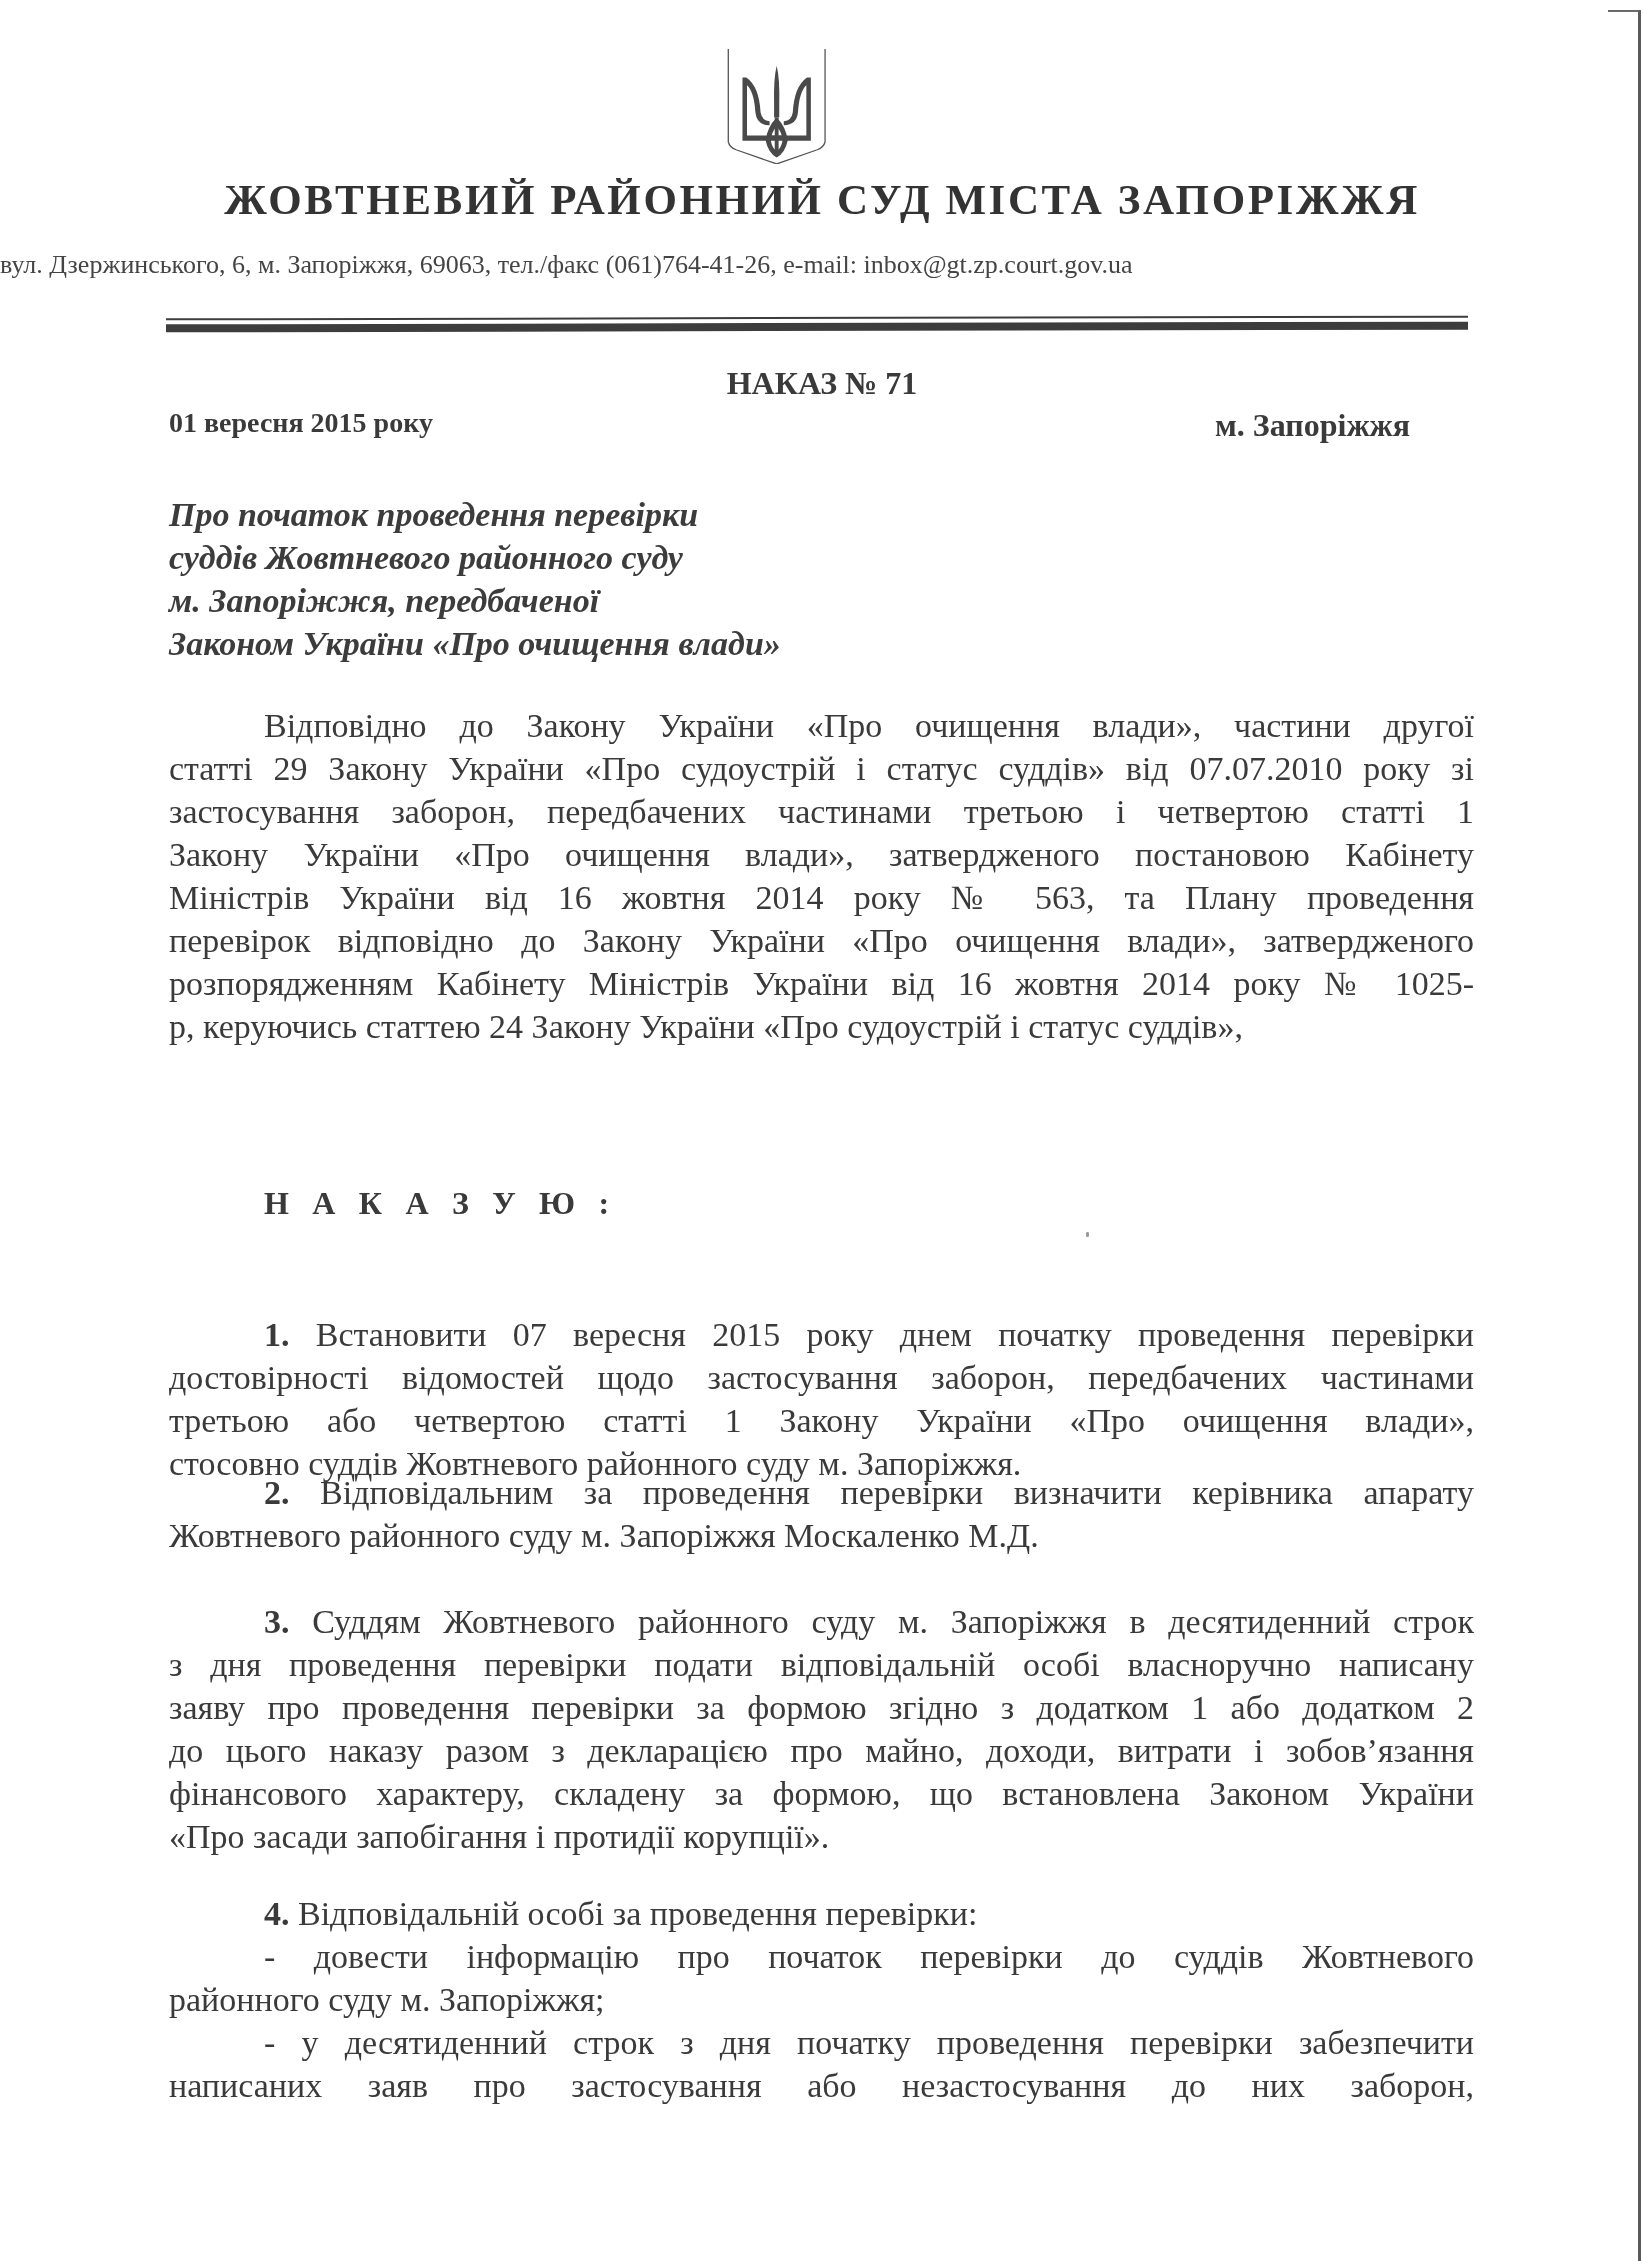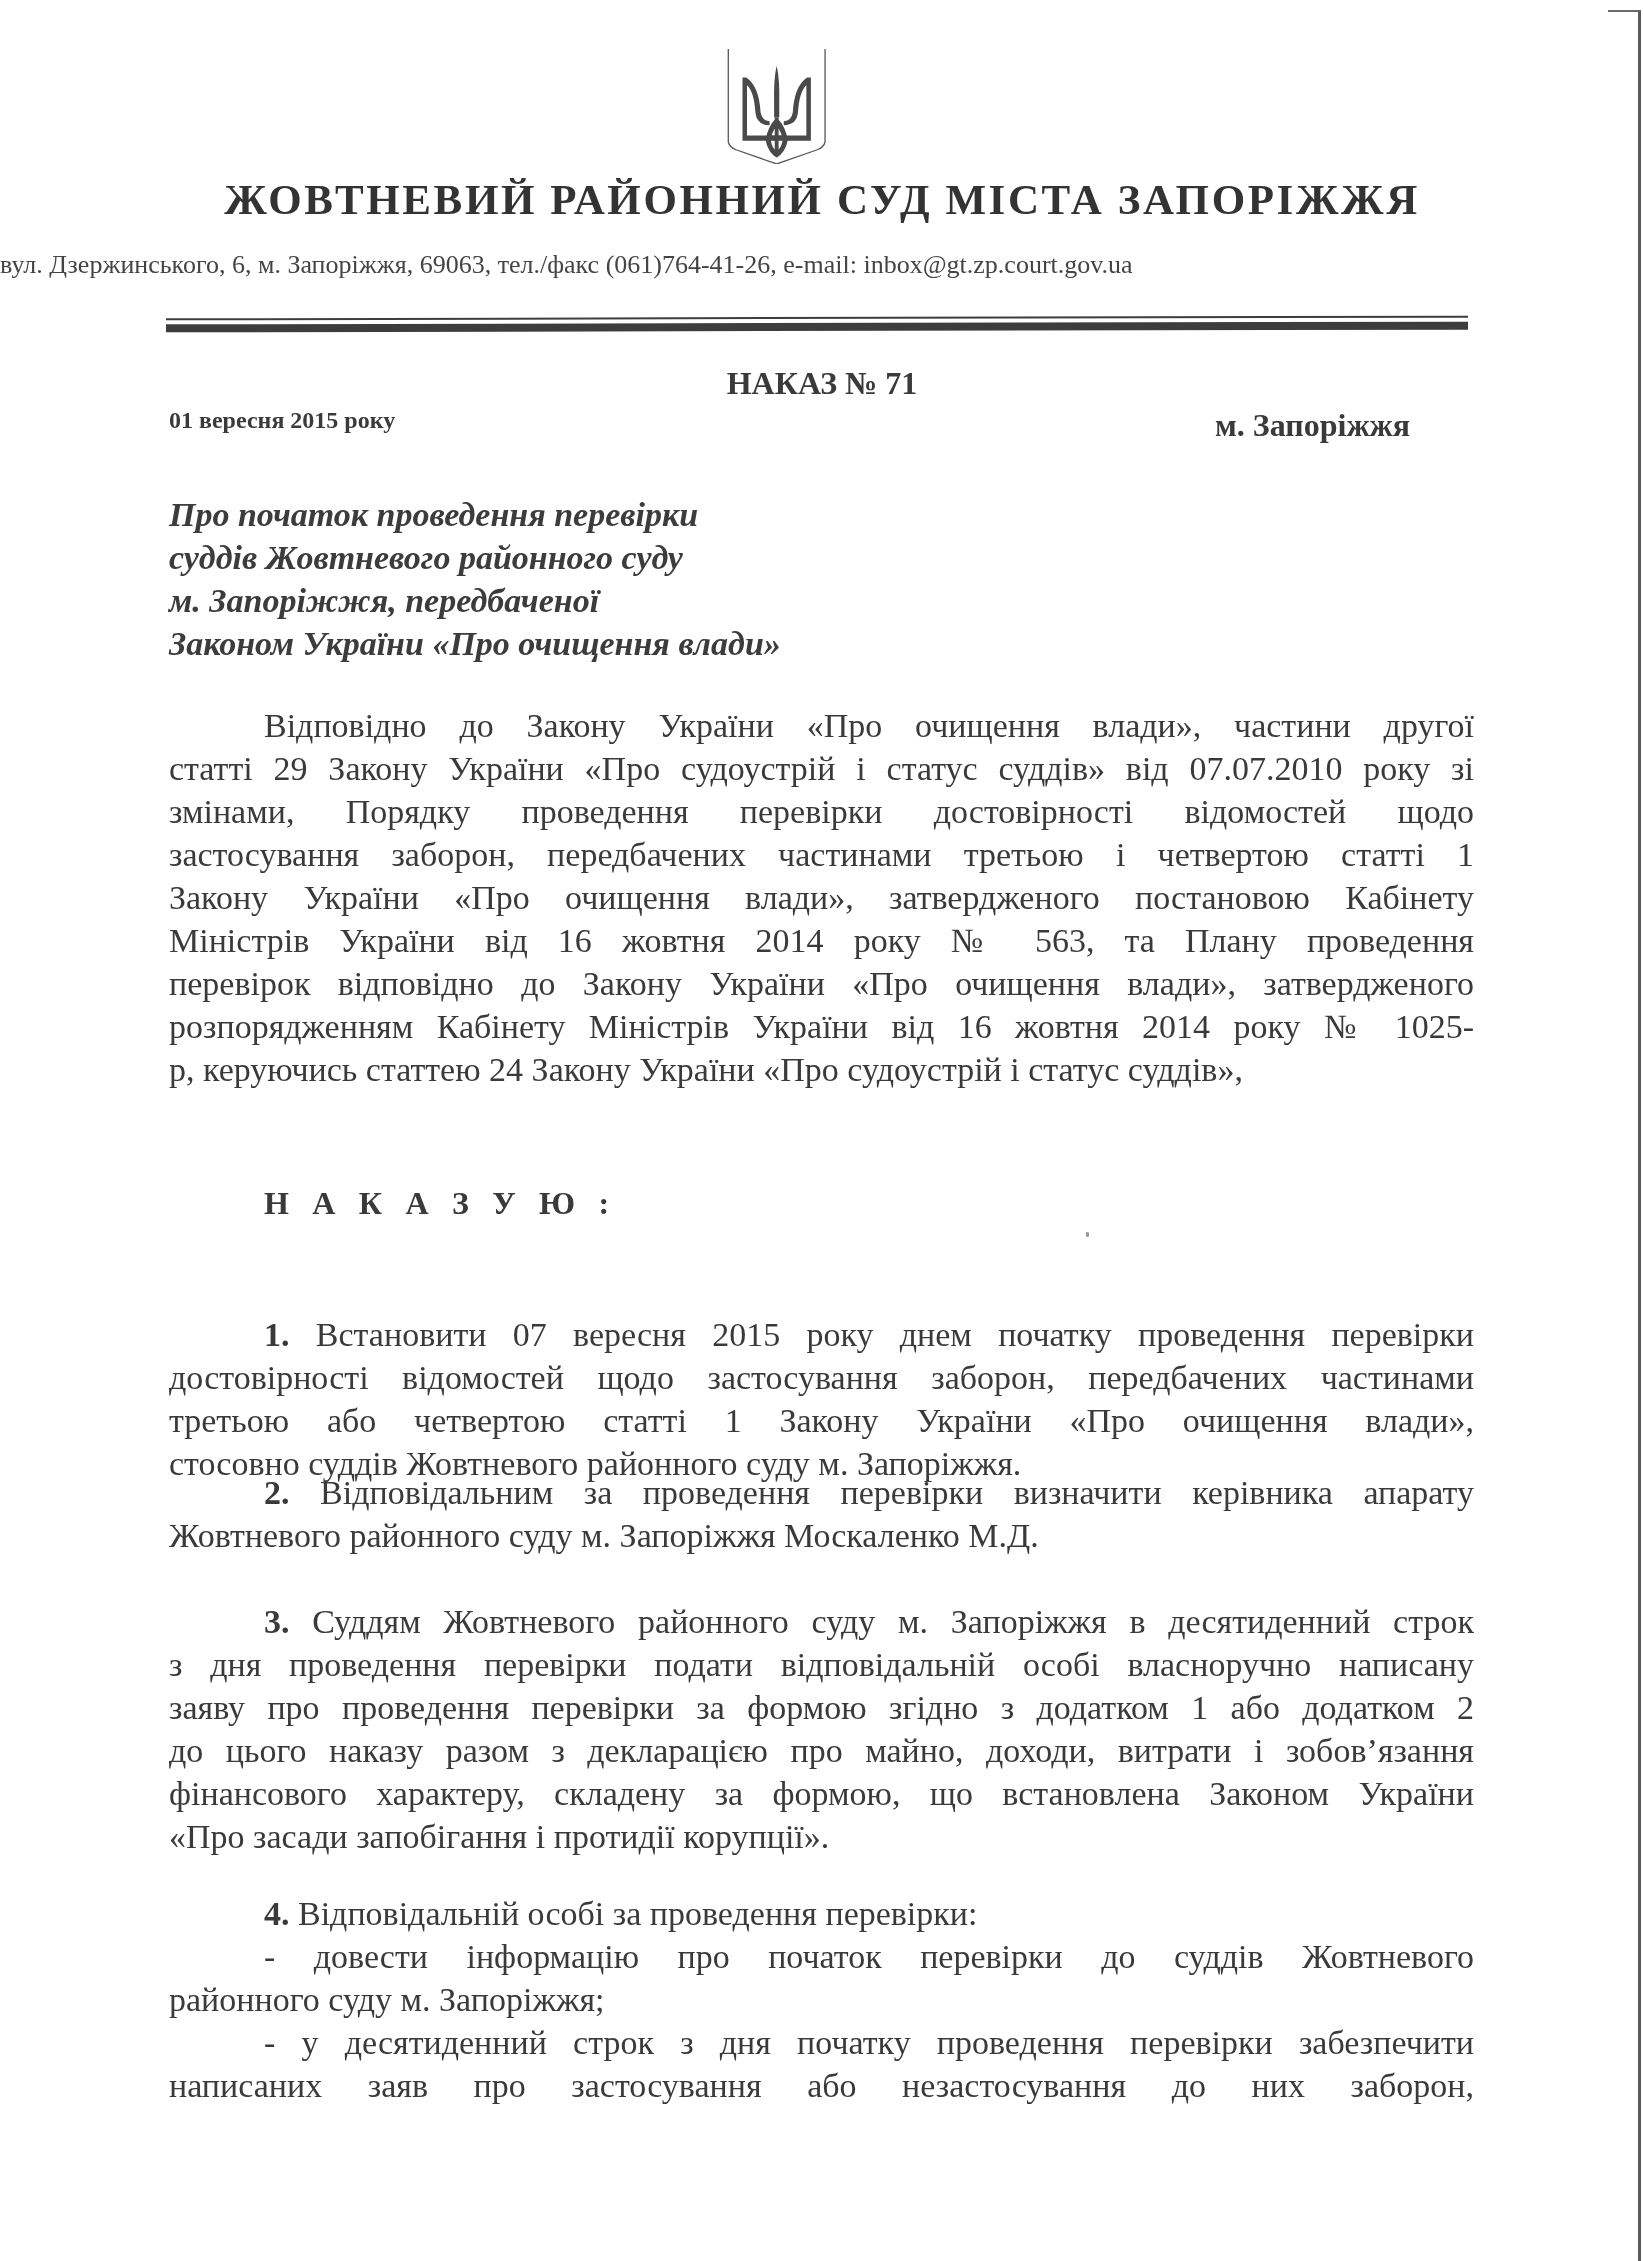--- a/index.html
+++ b/index.html
@@ -11,21 +11,21 @@
   .scan-edge { left: 1638px; top: 10.3px; width: 3.2px; height: 2251px; background: #5a5a5a; border-top-left-radius: 5.2px; }
   .scan-edge-top { left: 1608px; top: 9.7px; width: 32px; height: 1.9px; background: #6a6a6a; }
 
   .emblem { left: 727px; top: 40px; width: 100px; height: 124px; }
   .court-name { left: 0; width: 1644px; top: 175px; text-align: center; font-weight: bold; font-size: 43px; letter-spacing: 2.6px; color: #333; white-space: nowrap; }
   .court-address { left: 0; width: 1644px; top: 250px; text-align: left; font-size: 26px; color: #444; white-space: nowrap; }
   .rule-thin { left: 166px; top: 317px; width: 1302px; height: 1.9px; background: #3d3d3d; transform: rotate(-0.12deg); }
   .rule-thick { left: 166px; top: 323px; width: 1302px; height: 8.4px; background: #3d3d3d; transform: rotate(-0.12deg); }
 
   .order-title { left: 0; width: 1644px; top: 365px; text-align: center; font-weight: bold; font-size: 32px; }
-  .order-date { left: 169px; top: 407px; font-weight: bold; font-size: 24px; }
+  .order-date { left: 169px; top: 407px; font-weight: bold; font-size: 28px; }
   .order-city { left: 1215px; top: 407px; font-weight: bold; font-size: 32px; }
 
   .subject { left: 169px; top: 493px; font-style: italic; font-size: 34px; line-height: 43px; color: #3c3c3c; }
   .subject div { white-space: nowrap; font-weight: bold; }
 
   .para { left: 169px; width: 1305px; font-size: 34px; line-height: 43px; }
   .para .ln { text-align: justify; text-align-last: justify; white-space: nowrap; height: 43px; }
   .para .ln.last { text-align-last: left; }
   .para .ln.indent { padding-left: 95px; }
   .num { font-weight: bold; }
@@ -62,21 +62,20 @@
 <div class="abs subject">
   <div>Про початок проведення перевірки</div>
   <div>суддів Жовтневого районного суду</div>
   <div>м. Запоріжжя, передбаченої</div>
   <div>Законом України «Про очищення влади»</div>
 </div>
 
 <div class="abs para" style="top:704px;">
   <div class="ln indent">Відповідно до Закону України «Про очищення влади», частини другої</div>
   <div class="ln">статті 29 Закону України «Про судоустрій і статус суддів» від 07.07.2010 року зі</div>
-  <div class="ln">змінами, Порядку проведення перевірки достовірності відомостей щодо</div>
   <div class="ln">застосування заборон, передбачених частинами третьою і четвертою статті 1</div>
   <div class="ln">Закону України «Про очищення влади», затвердженого постановою Кабінету</div>
   <div class="ln">Міністрів України від 16  жовтня 2014 року № 563, та Плану проведення</div>
   <div class="ln">перевірок відповідно до Закону України «Про очищення влади», затвердженого</div>
   <div class="ln">розпорядженням Кабінету Міністрів України від 16 жовтня 2014 року № 1025-</div>
   <div class="ln last">р,  керуючись статтею 24 Закону України «Про судоустрій і статус суддів»,</div>
 </div>
 
 <div class="abs ordering">Н А К А З У Ю :</div>
 <div class="abs speck" style="left:1086px; top:1232px;"></div>

